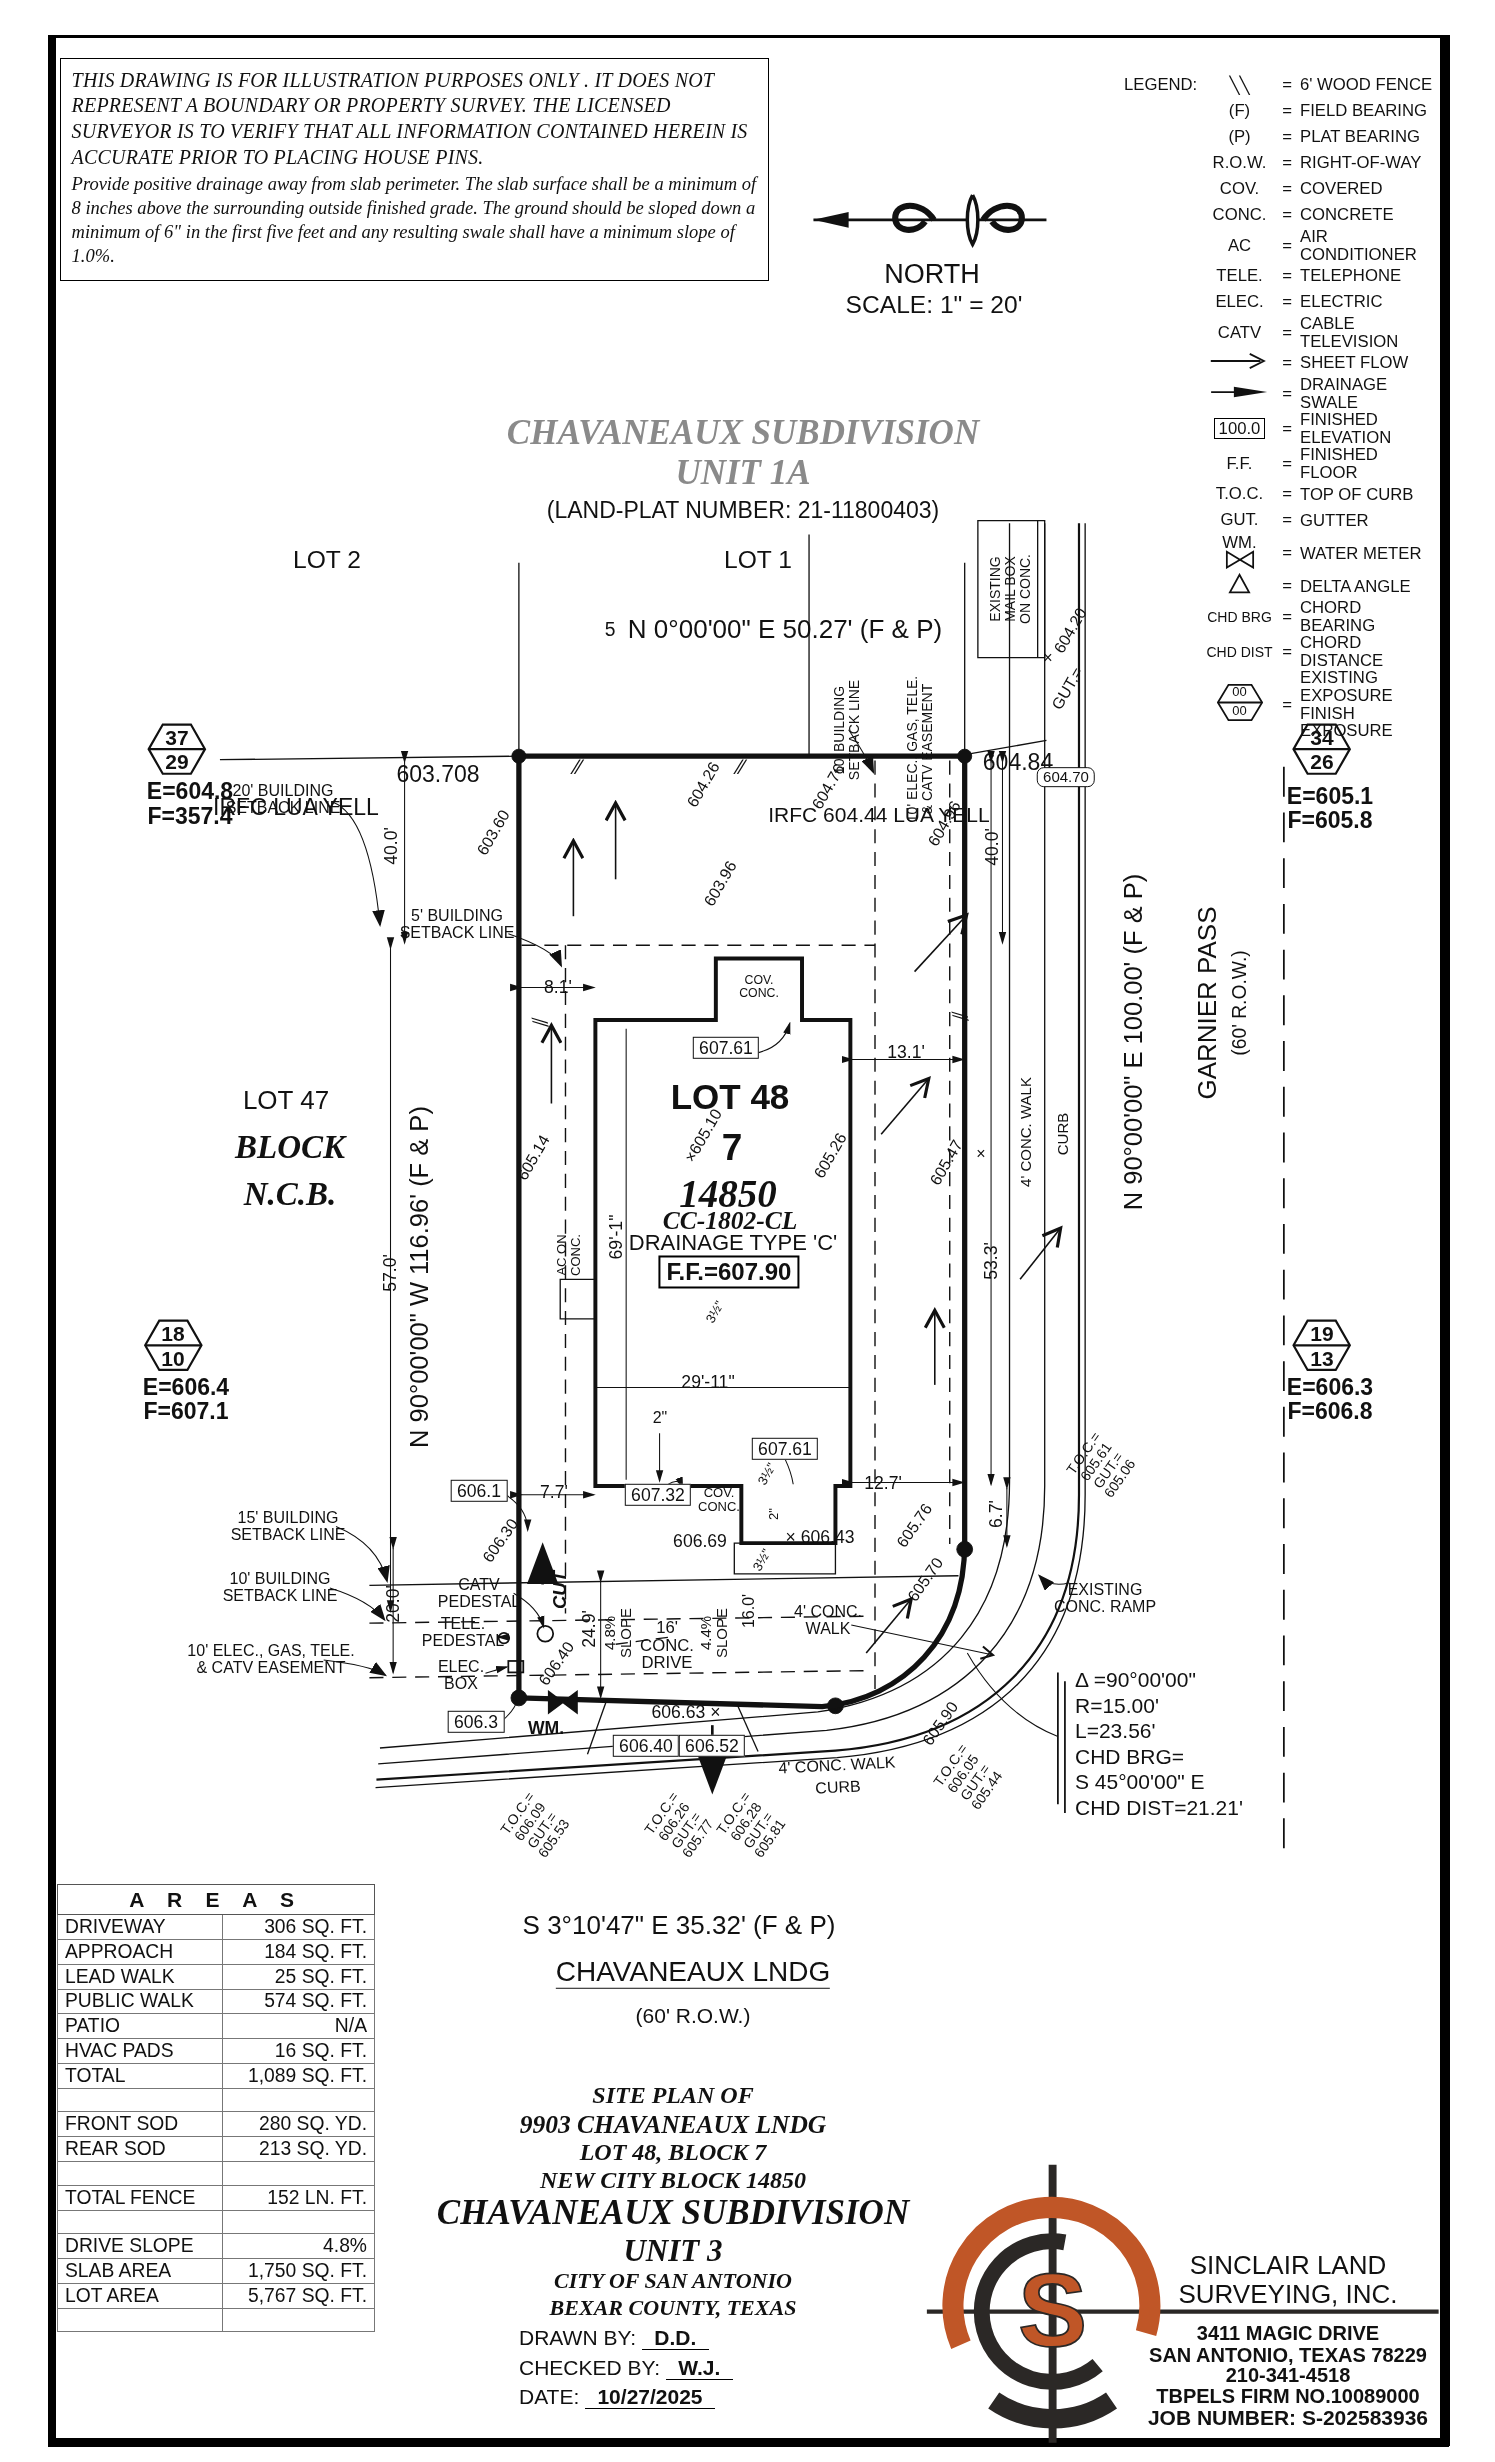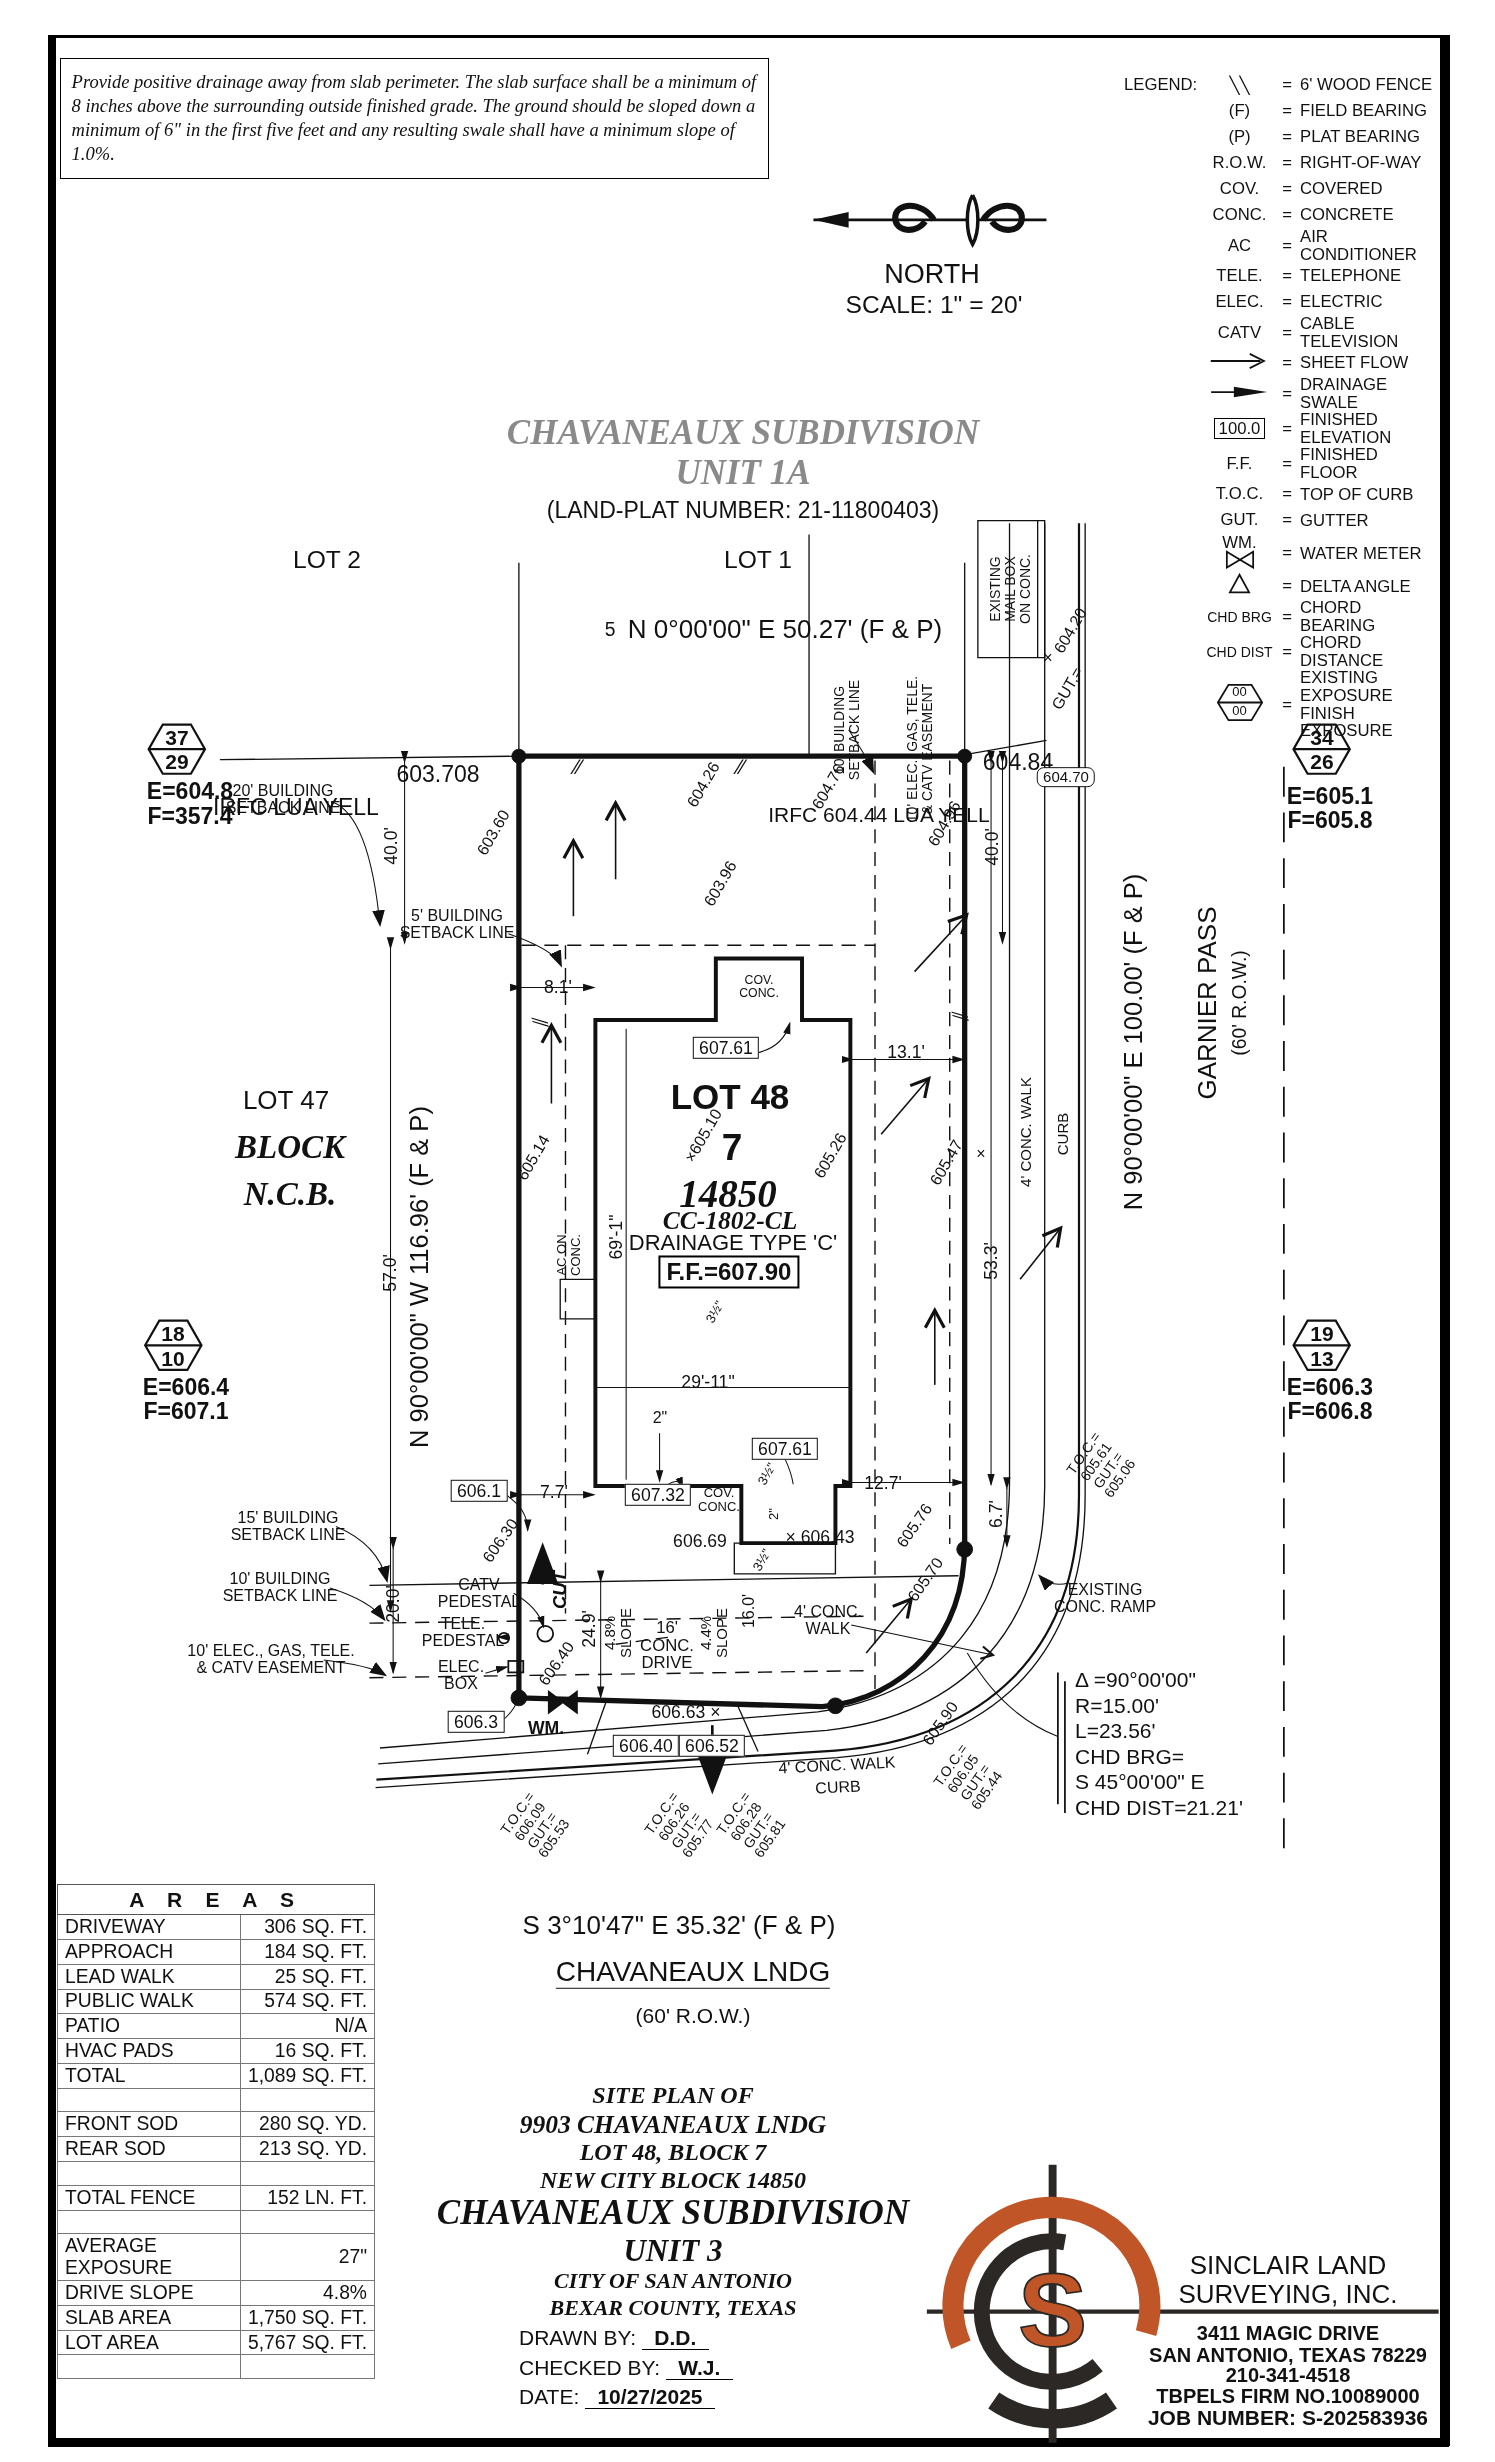--- a/index.html
+++ b/index.html
@@ -66,20 +66,21 @@
 <body>
 
 <div id="sheet">
 
   <div class="border-left"></div>
   <div class="border-right"></div>
   <div class="border-top"></div>
   <div class="border-bottom"></div>
 
   <div class="abs disclaimer">
+    <div class="p1">THIS DRAWING IS FOR ILLUSTRATION PURPOSES ONLY . IT DOES NOT REPRESENT A BOUNDARY OR PROPERTY SURVEY. THE LICENSED SURVEYOR IS TO VERIFY THAT ALL INFORMATION CONTAINED HEREIN IS ACCURATE PRIOR TO PLACING HOUSE PINS.</div>
     <div class="p2">Provide positive drainage away from slab perimeter. The slab surface shall be a minimum of 8 inches above the surrounding outside finished grade. The ground should be sloped down a minimum of 6" in the first five feet and any resulting swale shall have a minimum slope of 1.0%.</div>
   </div>
 
   <div class="abs legend">
     <div class="lrow">
         <span class="lhead">LEGEND:</span>
       <span class="lsym">╲╲</span>
         <span class="leq">=</span>
       <span class="ldef">6' WOOD FENCE</span>
       </div>
@@ -631,24 +632,20 @@
         </tr>
         <tr>
           <td>TOTAL FENCE</td>
           <td class="v">152 LN. FT.</td>
         </tr>
         <tr>
           <td></td>
           <td class="v"></td>
         </tr>
         <tr>
-          <td>AVERAGE EXPOSURE</td>
-          <td class="v">27"</td>
-        </tr>
-        <tr>
           <td>DRIVE SLOPE</td>
           <td class="v">4.8%</td>
         </tr>
         <tr>
           <td>SLAB AREA</td>
           <td class="v">1,750 SQ. FT.</td>
         </tr>
         <tr>
           <td>LOT AREA</td>
           <td class="v">5,767 SQ. FT.</td>

